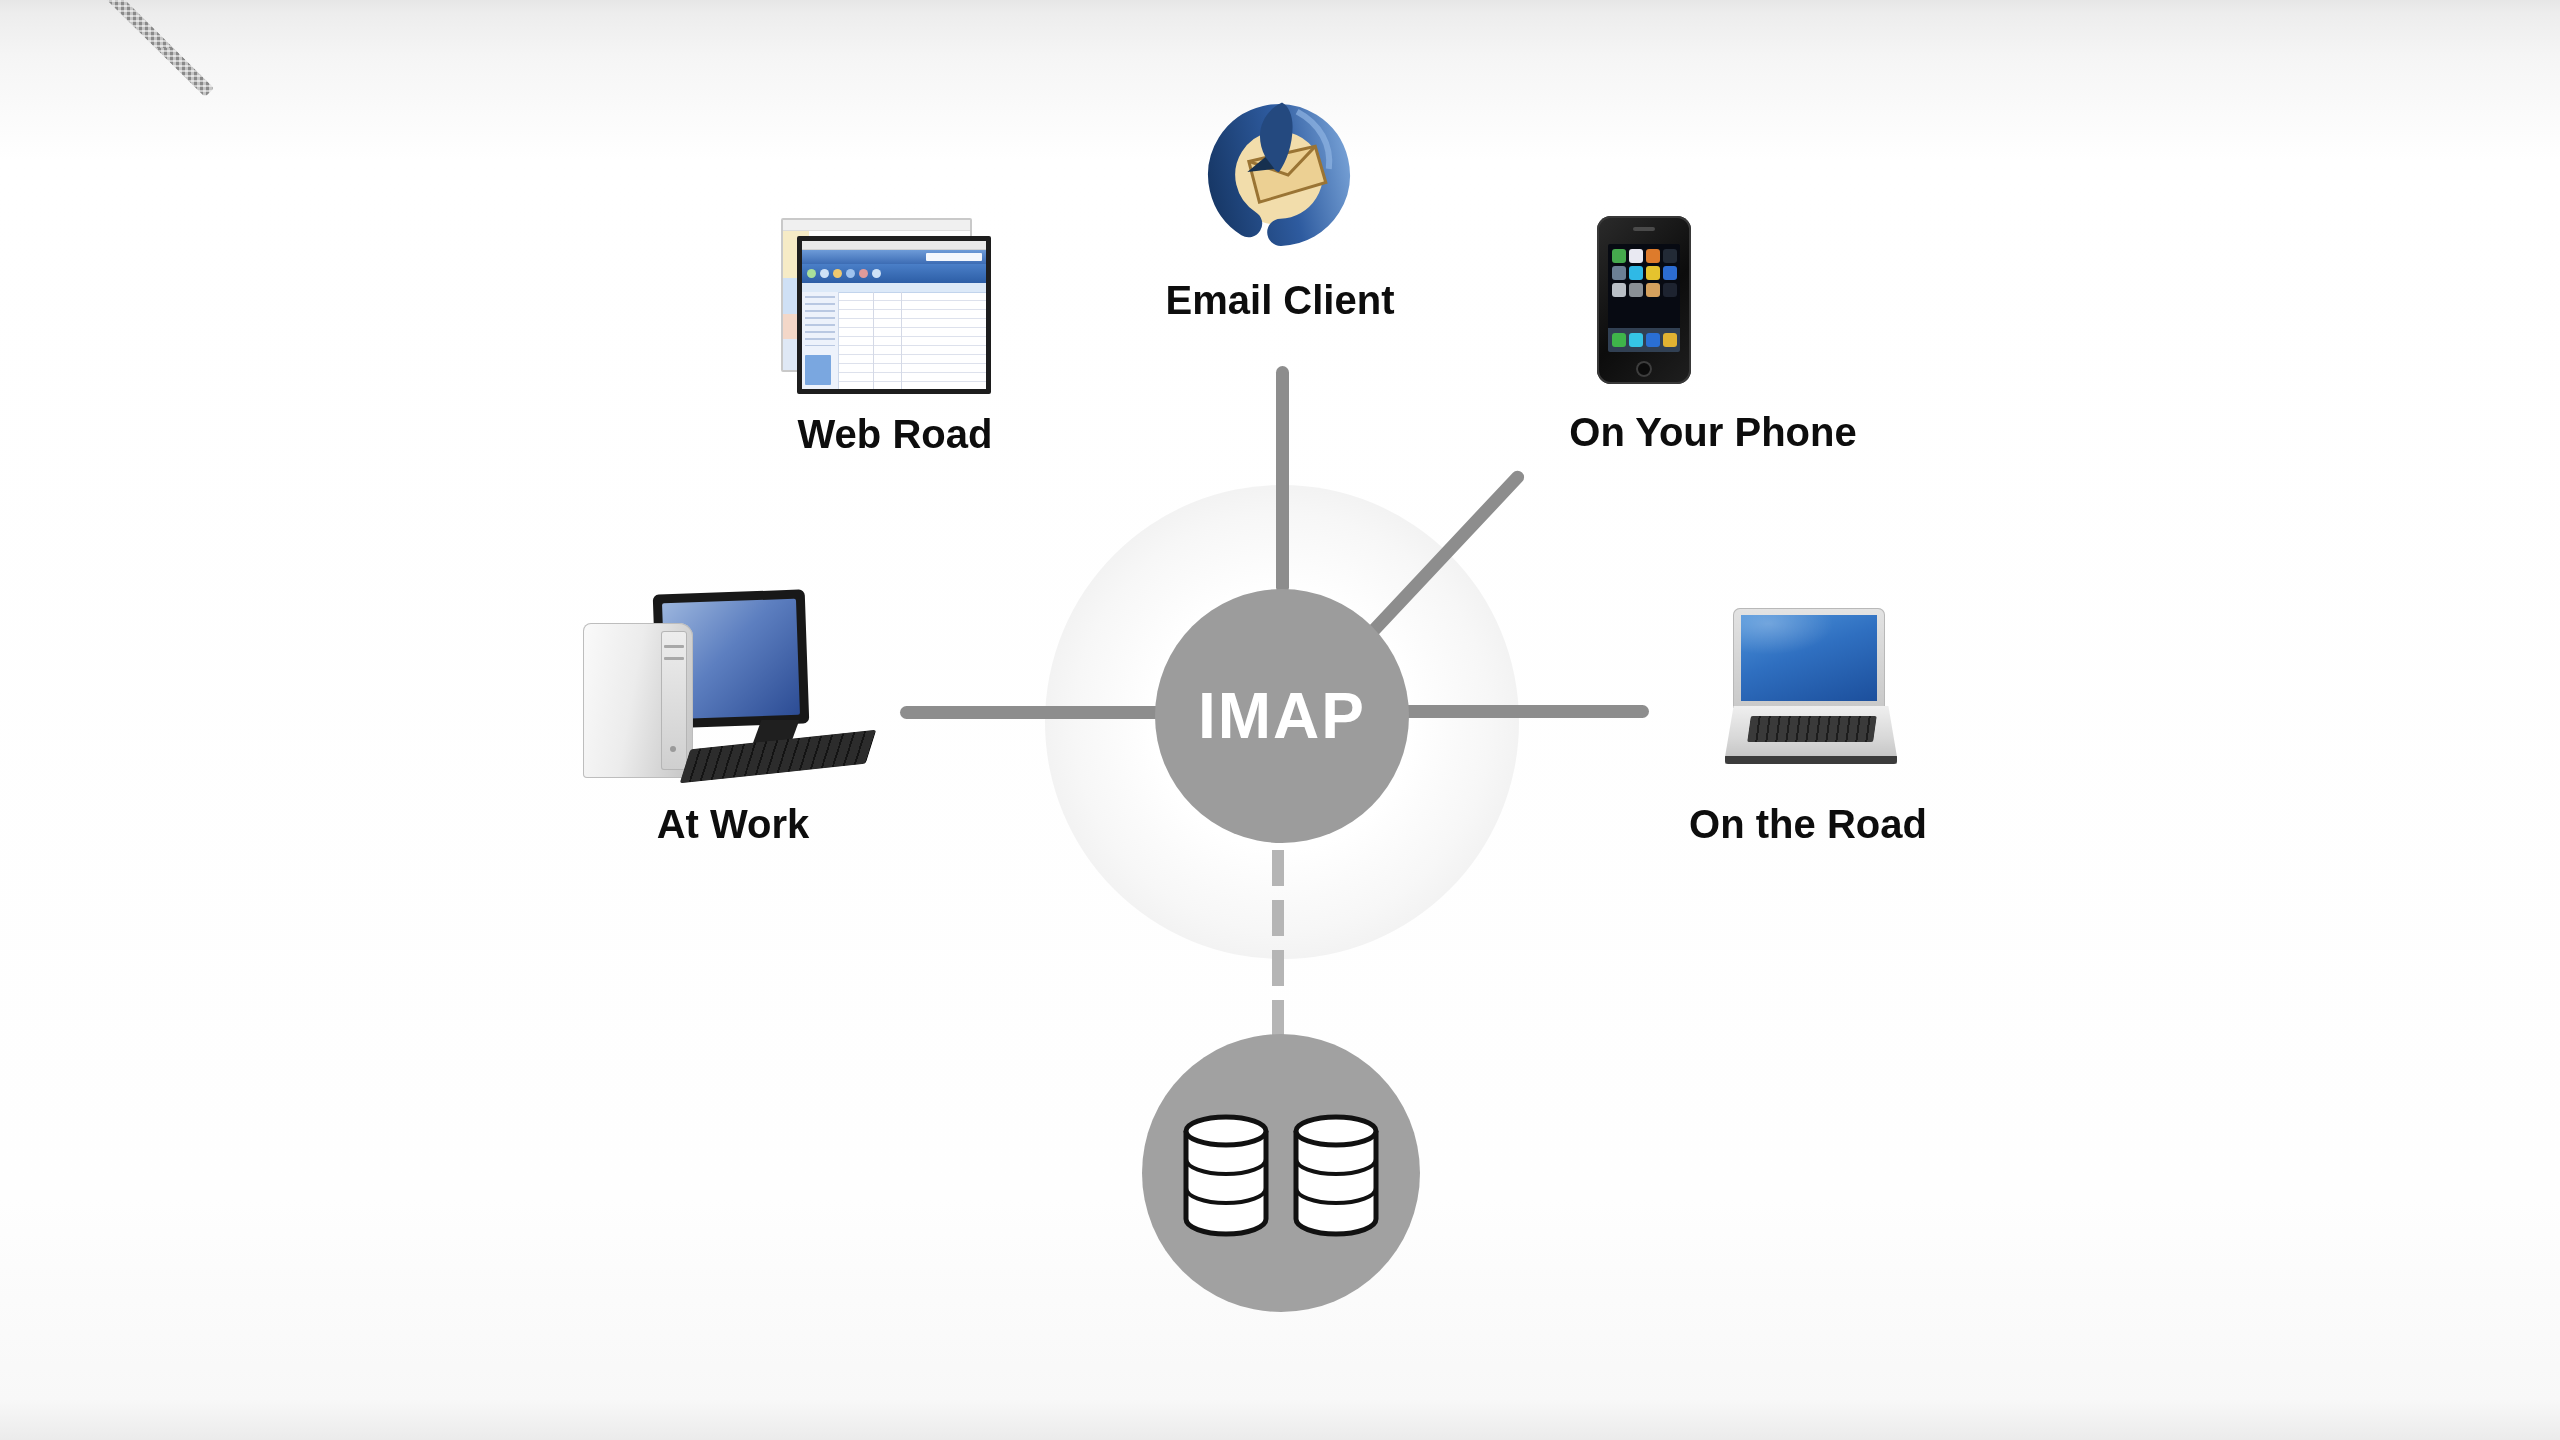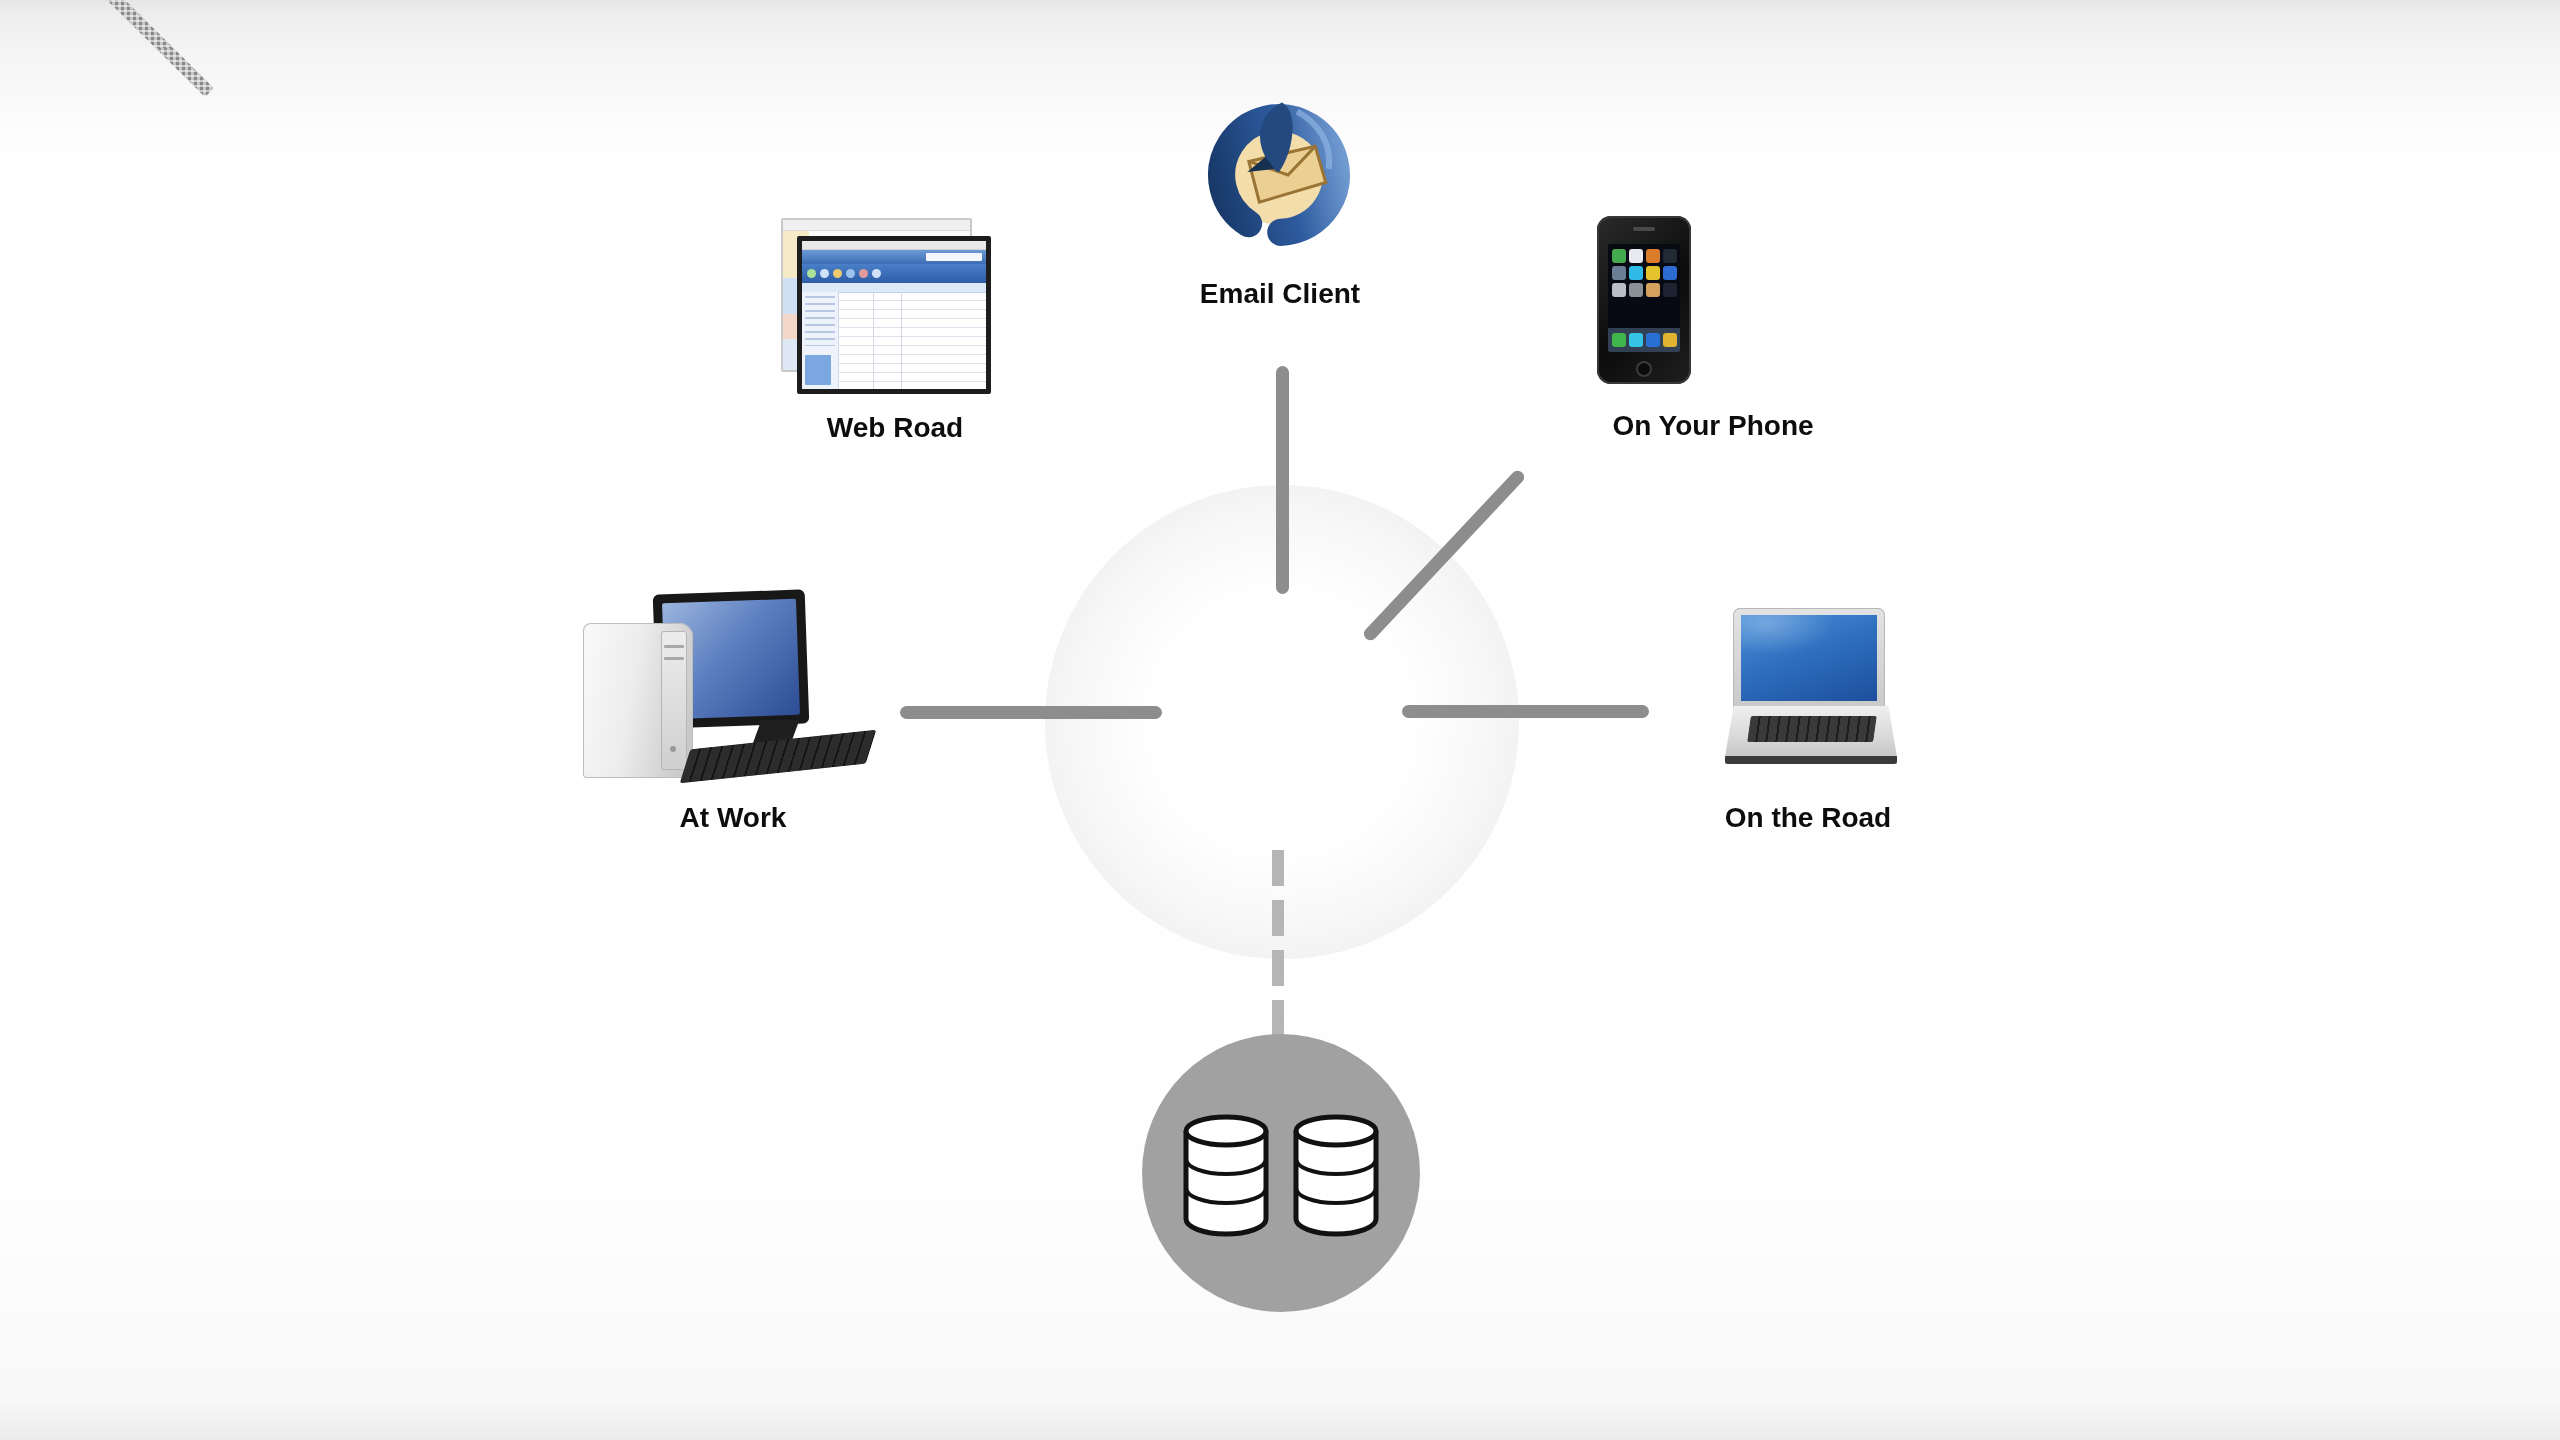--- a/index.html
+++ b/index.html
@@ -32,21 +32,21 @@
       repeating-linear-gradient(135deg, rgba(255,255,255,.55) 0 2px, rgba(255,255,255,0) 2px 5px),
       repeating-linear-gradient(45deg, #8a8a8a 0 3px, #c6c6c6 3px 6px);
   }
   .conn-dashed{
     position:absolute;left:1272px;top:850px;width:12px;height:190px;
     background:repeating-linear-gradient(180deg,#b5b5b5 0 36px,rgba(0,0,0,0) 36px 50px);
   }
   
   .nlabel{
     position:absolute;transform:translateX(-50%);white-space:nowrap;
-    font-size:28px;font-weight:700;color:#0d0d0d;
+    font-size:40px;font-weight:700;color:#0d0d0d;
   }
   
   .tb-icon{position:absolute;left:1203px;top:92px;width:152px;height:160px;}
   
   .wm{position:absolute;left:770px;top:212px;width:216px;height:174px;}
   .wm-back{
     position:absolute;left:11px;top:6px;width:187px;height:150px;background:#fbfbfb;
     border:2px solid #c9c9c9;border-radius:2px;overflow:hidden;
   }
   .wm-back .tbar{height:10px;background:#f0f0f0;border-bottom:1px solid #dcdcdc;}
@@ -129,20 +129,23 @@
 
   <div class="halo"></div>
 
   <div class="conn v conn-top"></div>
   <div class="conn-ul"></div>
   <div class="conn conn-ur"></div>
   <div class="conn h conn-left"></div>
   <div class="conn h conn-right"></div>
   <div class="conn-dashed"></div>
 
+  <div class="hub">
+    <span>IMAP</span>
+  </div>
 
   <svg class="tb-icon" viewBox="0 0 100 106">
     <defs>
       <linearGradient id="tbg" x1="0" y1="0" x2="1" y2="1">
         <stop offset="0" stop-color="#7fa9dc"></stop>
         <stop offset="0.45" stop-color="#2e5b9f"></stop>
         <stop offset="1" stop-color="#14335f"></stop>
       </linearGradient>
     </defs>
     <circle cx="50" cy="56" r="32" fill="#f2ddab"></circle>

